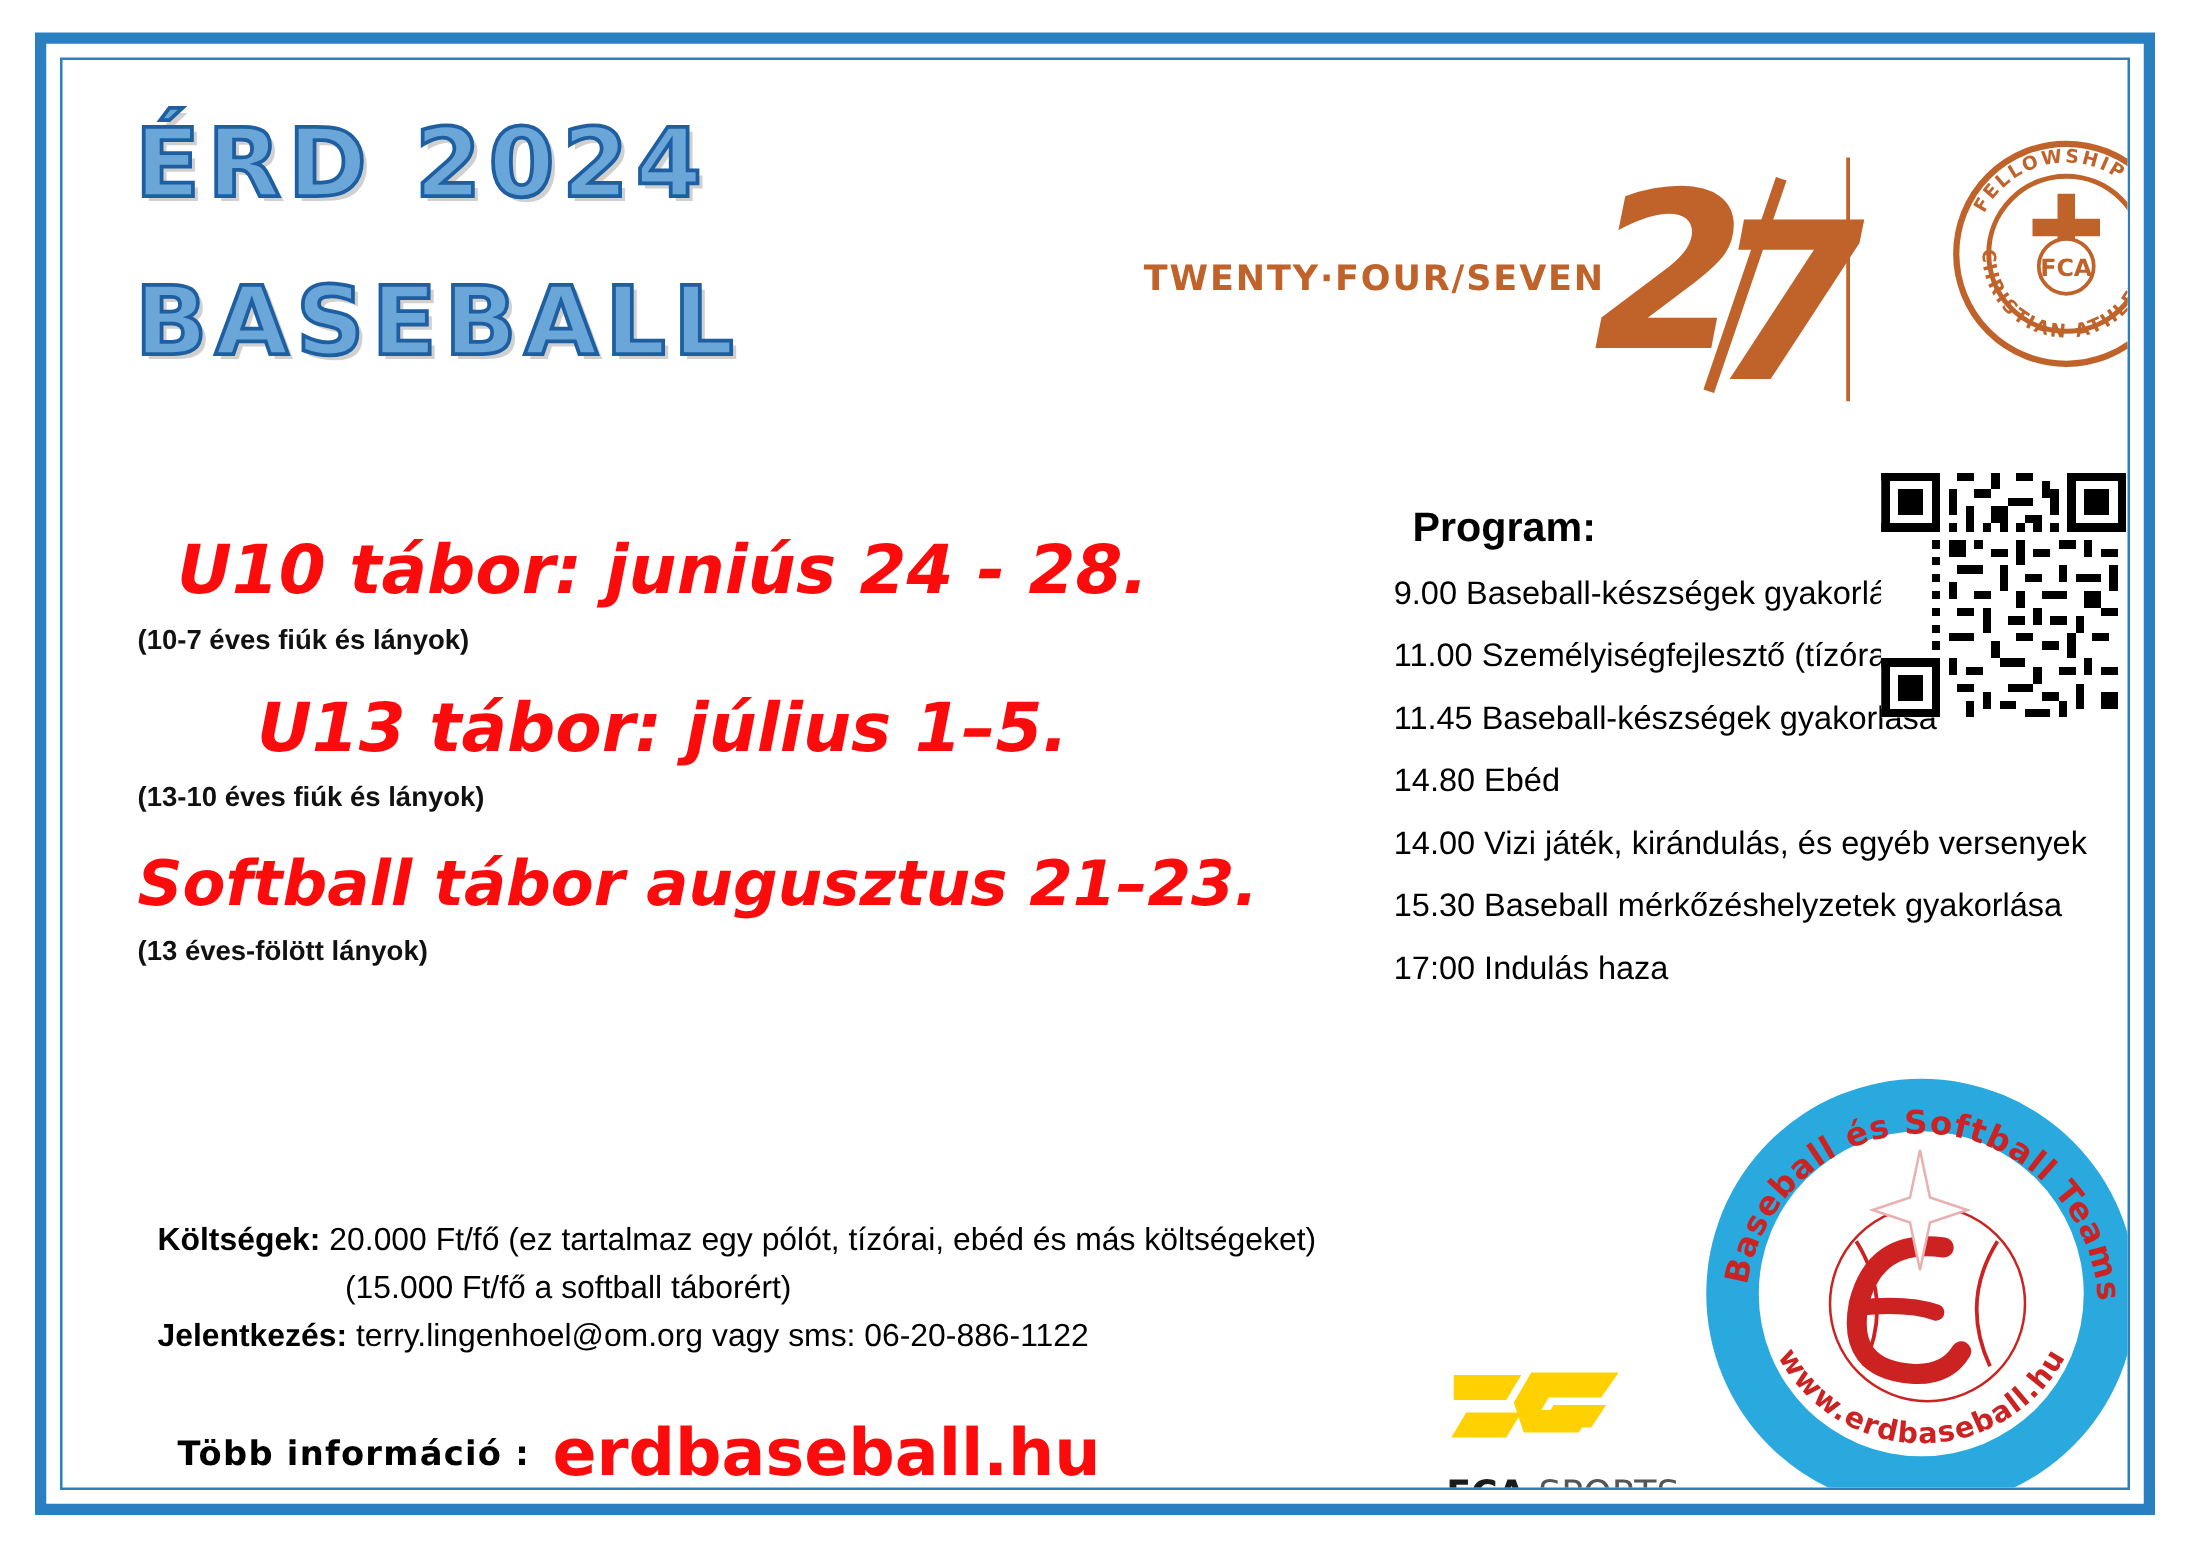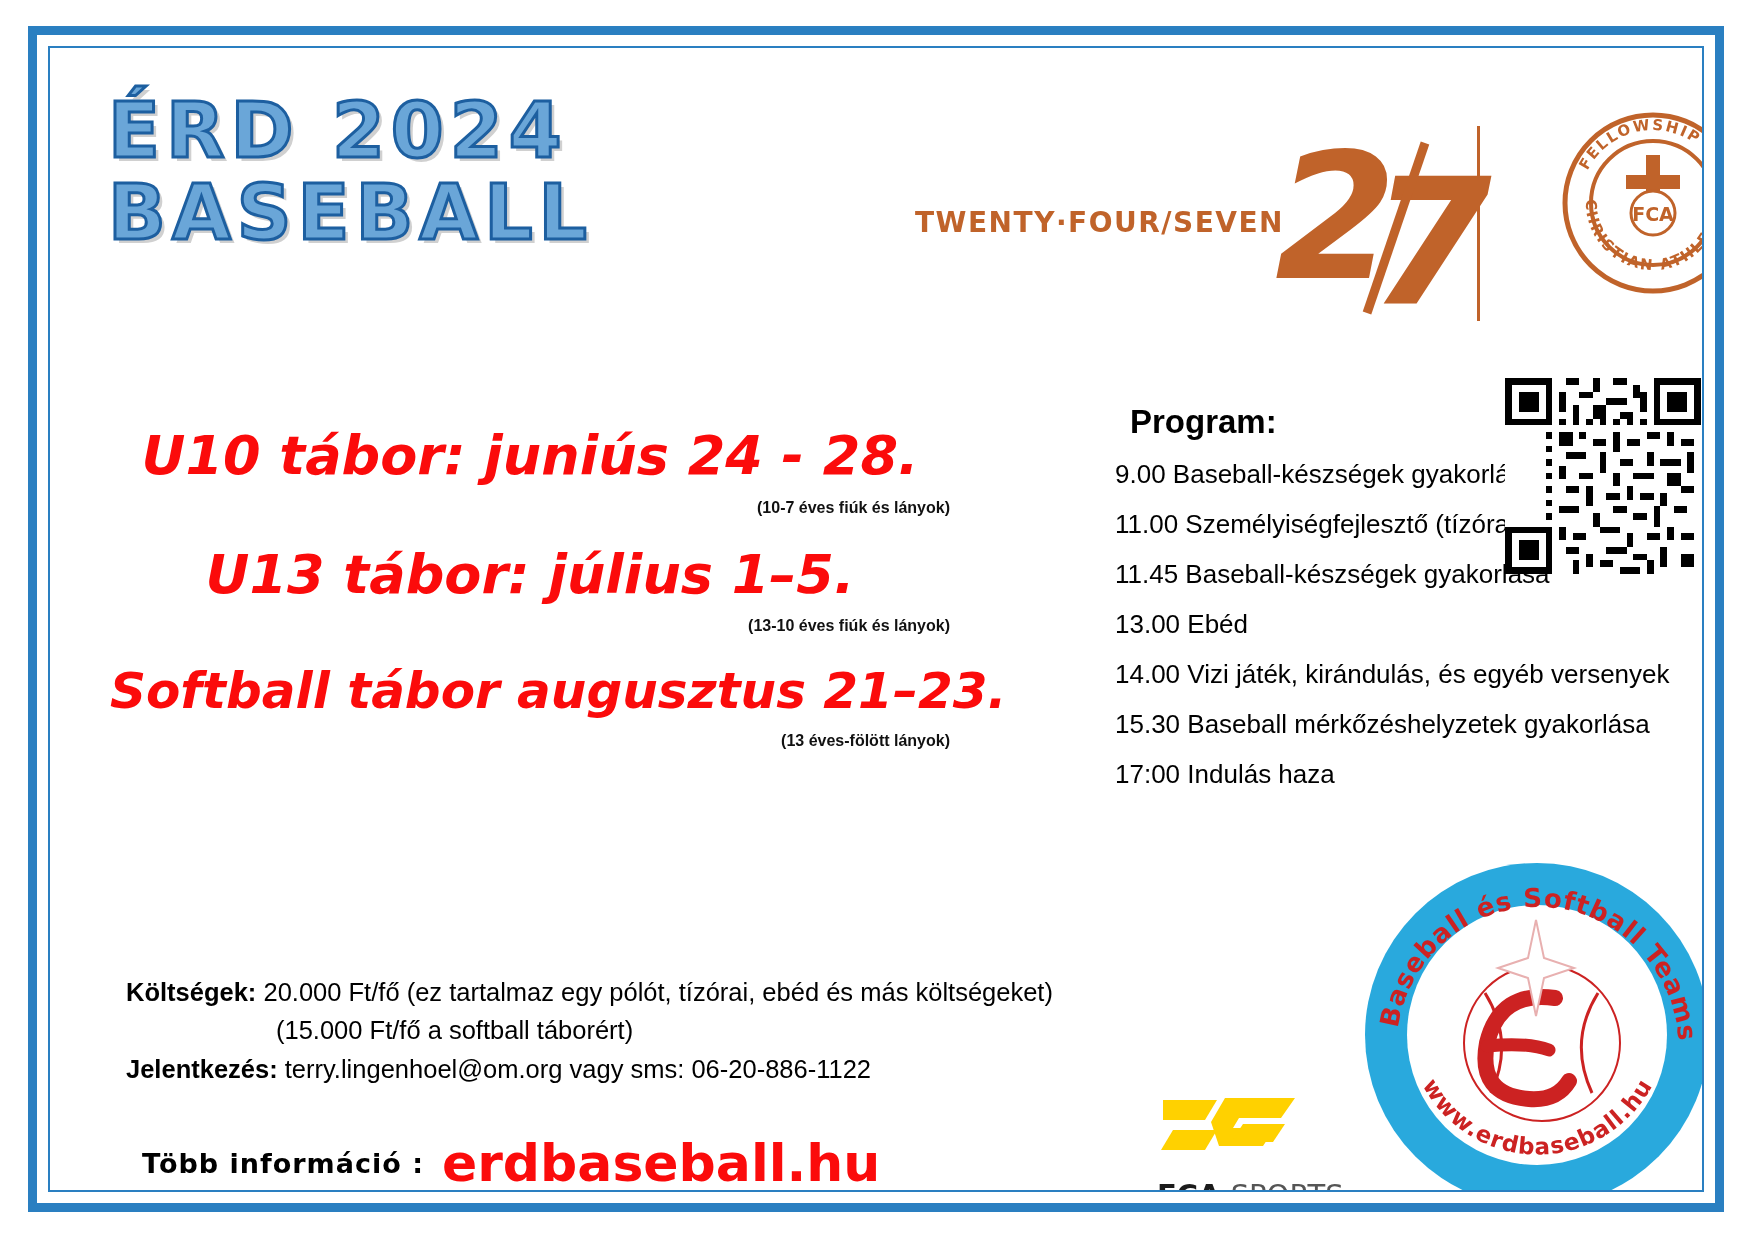--- a/index.html
+++ b/index.html
@@ -45,21 +45,21 @@
     font-family: "DejaVu Sans", sans-serif;
     font-weight: bold;
     font-size: 76px;
     letter-spacing: 6px;
     color: #6aa6d8;
     -webkit-text-stroke: 3px #1d5fa0;
     text-shadow: 4px 4px 0 rgba(120,120,120,0.35);
     line-height: 1.08;
     white-space: nowrap;
   }
-  .title-line.l2 { font-size: 76px; }
+  .title-line.l2 { font-size: 76px; margin-top: 44px; }
   .title-line.l3 { font-size: 76px; }
 
   
   .camps {
     position: absolute;
     left: 60px;
     top: 380px;
     width: 840px;
   }
   .camp-head {
@@ -68,23 +68,23 @@
     font-style: italic;
     color: #fb0b0b;
     font-size: 54px;
     text-align: center;
     white-space: nowrap;
     line-height: 1.05;
   }
   .camp-sub {
     font-family: "Liberation Sans", sans-serif;
     font-weight: bold;
-    font-size: 16px;
+    font-size: 22px;
     color: #111;
-    text-align: right;
+    text-align: left;
     margin-top: 14px;
     margin-bottom: 30px;
   }
   .camp-head.c3 { font-size: 50px; }
 
   
   .costs {
     position: absolute;
     left: 76px;
     top: 925px;
@@ -252,21 +252,21 @@
     <div class="moreinfo">
       <span class="label">Több információ :</span>
       <span class="site">erdbaseball.hu</span>
     </div>
 
     <div class="program">
       <div class="program-title">Program:</div>
       <div class="program-item">9.00  Baseball-készségek gyakorlása</div>
       <div class="program-item">11.00 Személyiségfejlesztő (tízórai)</div>
       <div class="program-item">11.45 Baseball-készségek gyakorlása</div>
-      <div class="program-item">13.00 Ebéd</div>
+      <div class="program-item">14.80 Ebéd</div>
       <div class="program-item">14.00 Vizi játék, kirándulás, és egyéb versenyek</div>
       <div class="program-item">15.30 Baseball mérkőzéshelyzetek gyakorlása</div>
       <div class="program-item">17:00 Indulás haza</div>
     </div>
 
     <div class="logo247">
       <div class="words">TWENTY·FOUR/SEVEN</div>
       <svg width="300" height="230" style="position:absolute;left:370px;top:0;">
         <text x="0" y="170" font-family="DejaVu Sans, sans-serif" font-size="175" font-weight="bold" font-style="italic" fill="#c0632a">2</text>
         <text x="95" y="195" font-family="DejaVu Sans, sans-serif" font-size="175" font-weight="bold" font-style="italic" fill="#c0632a">7</text>

